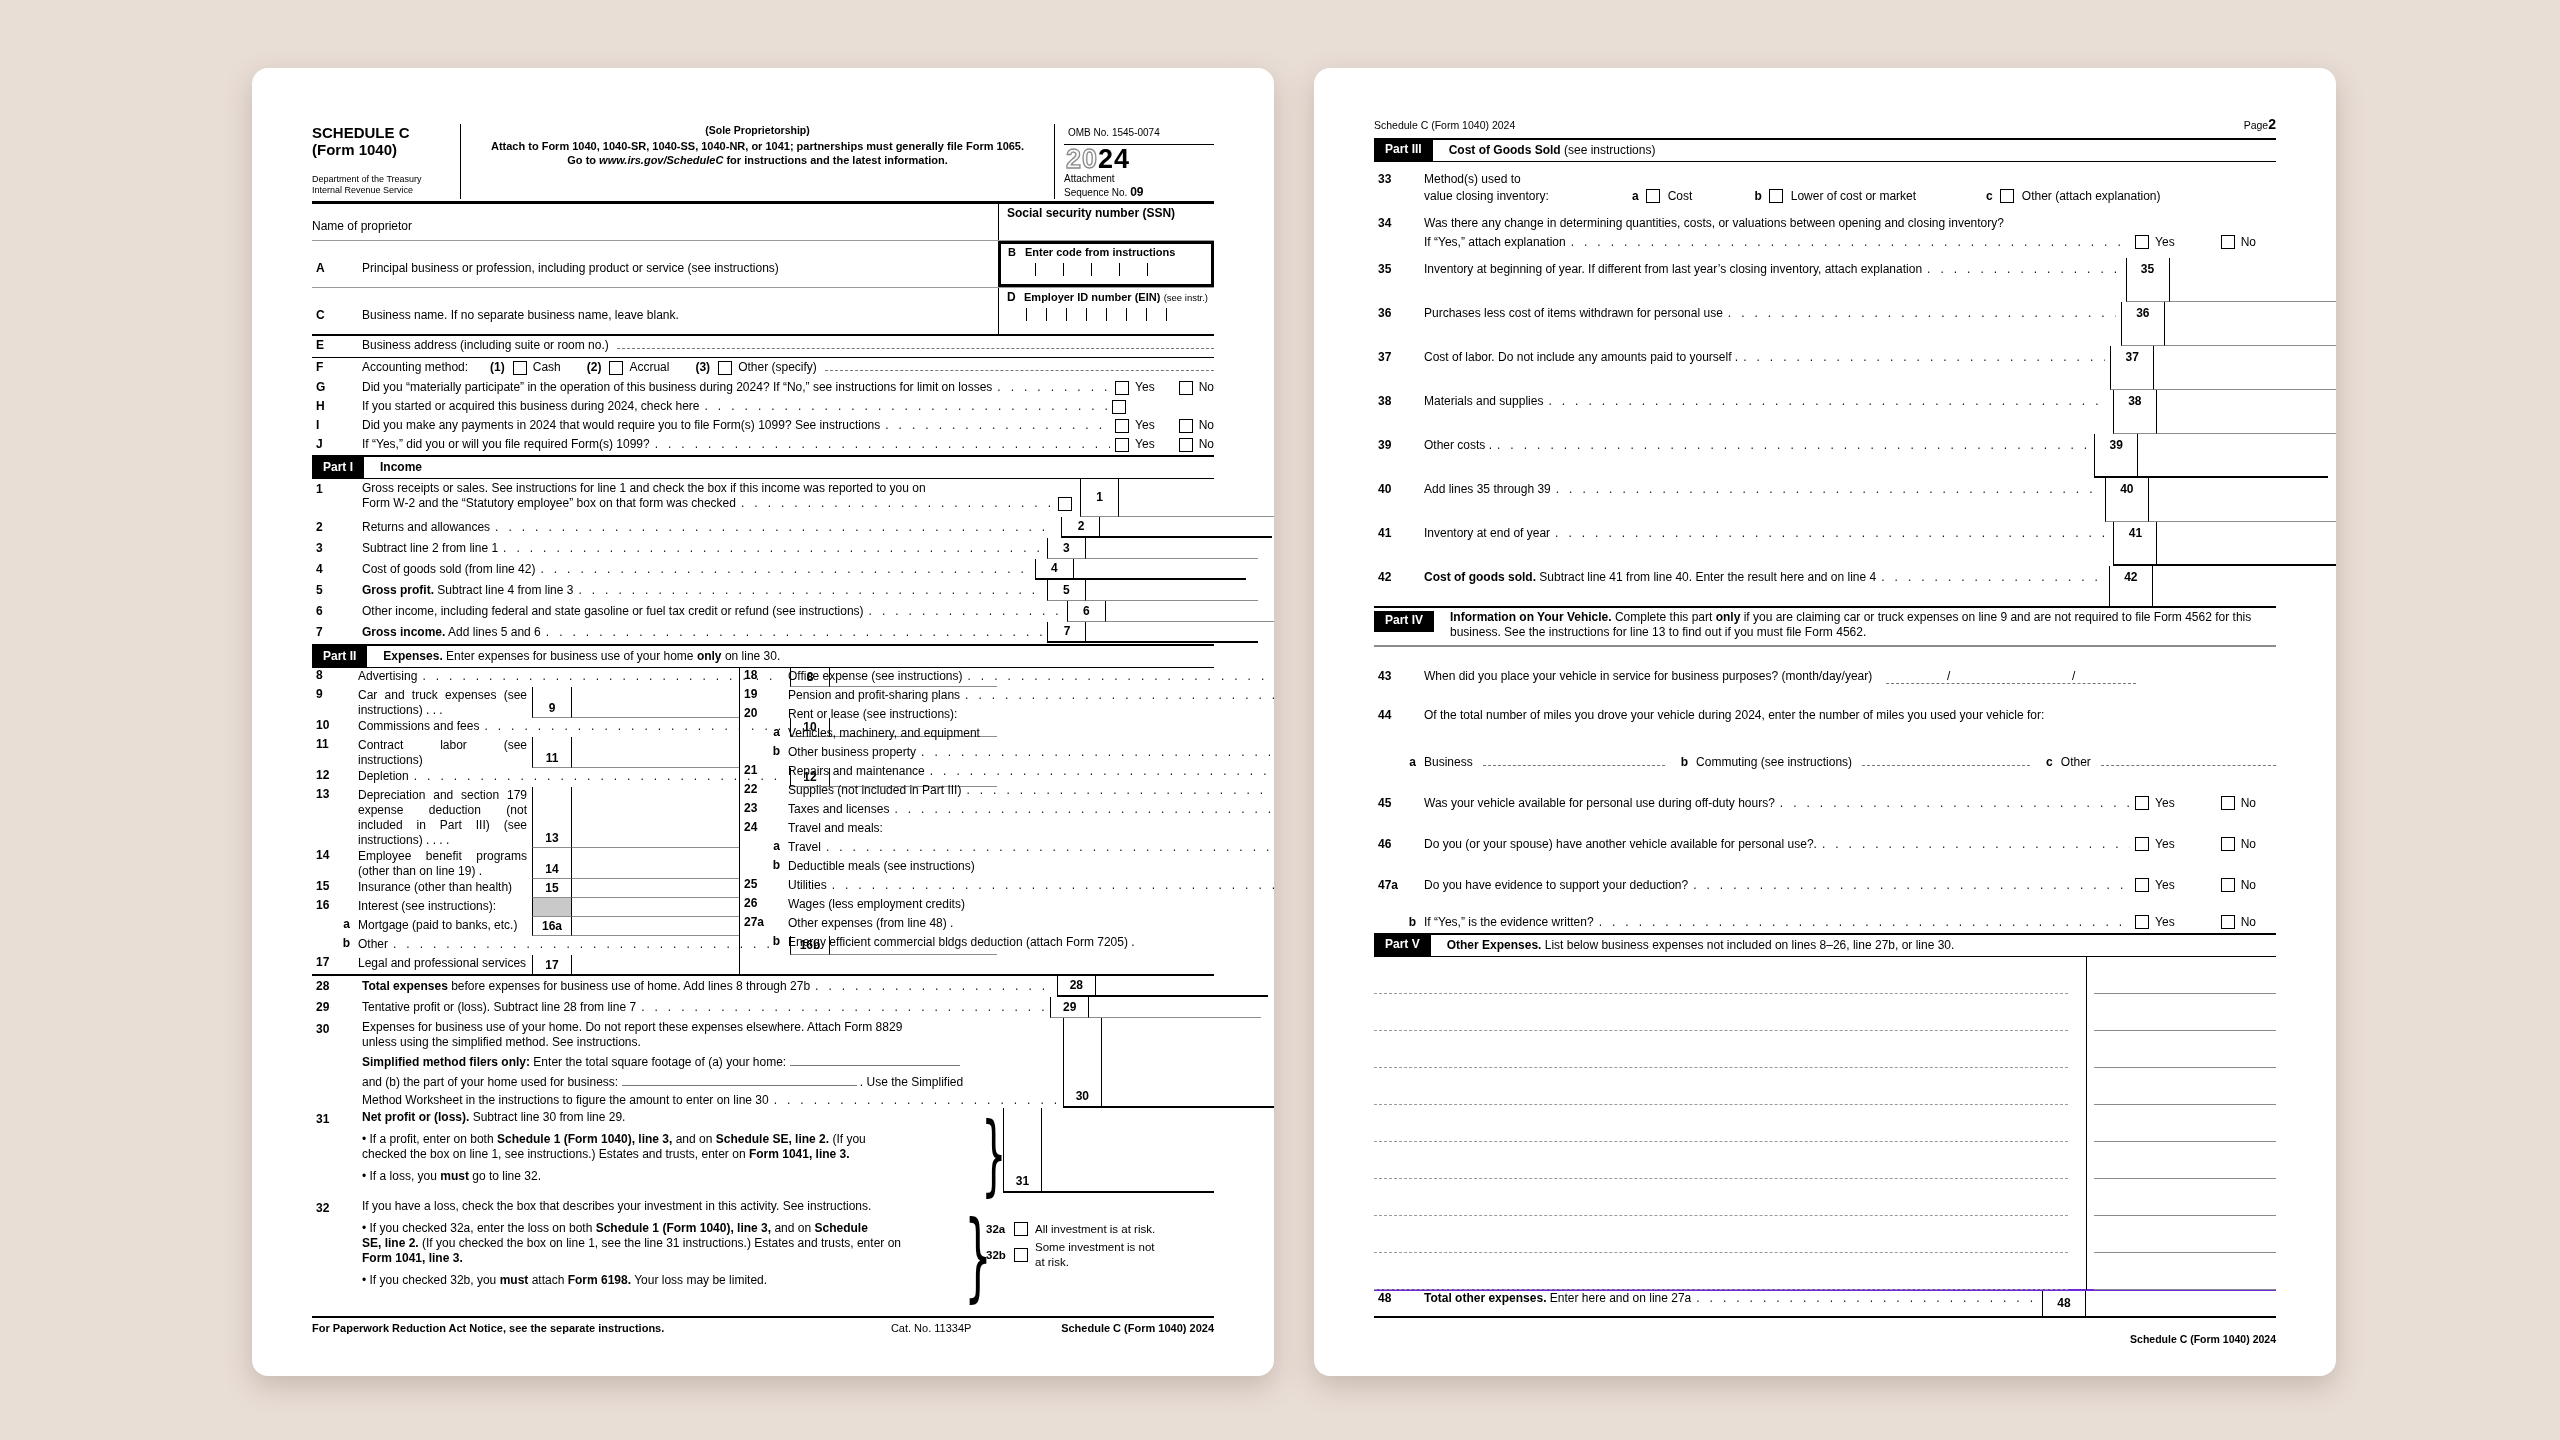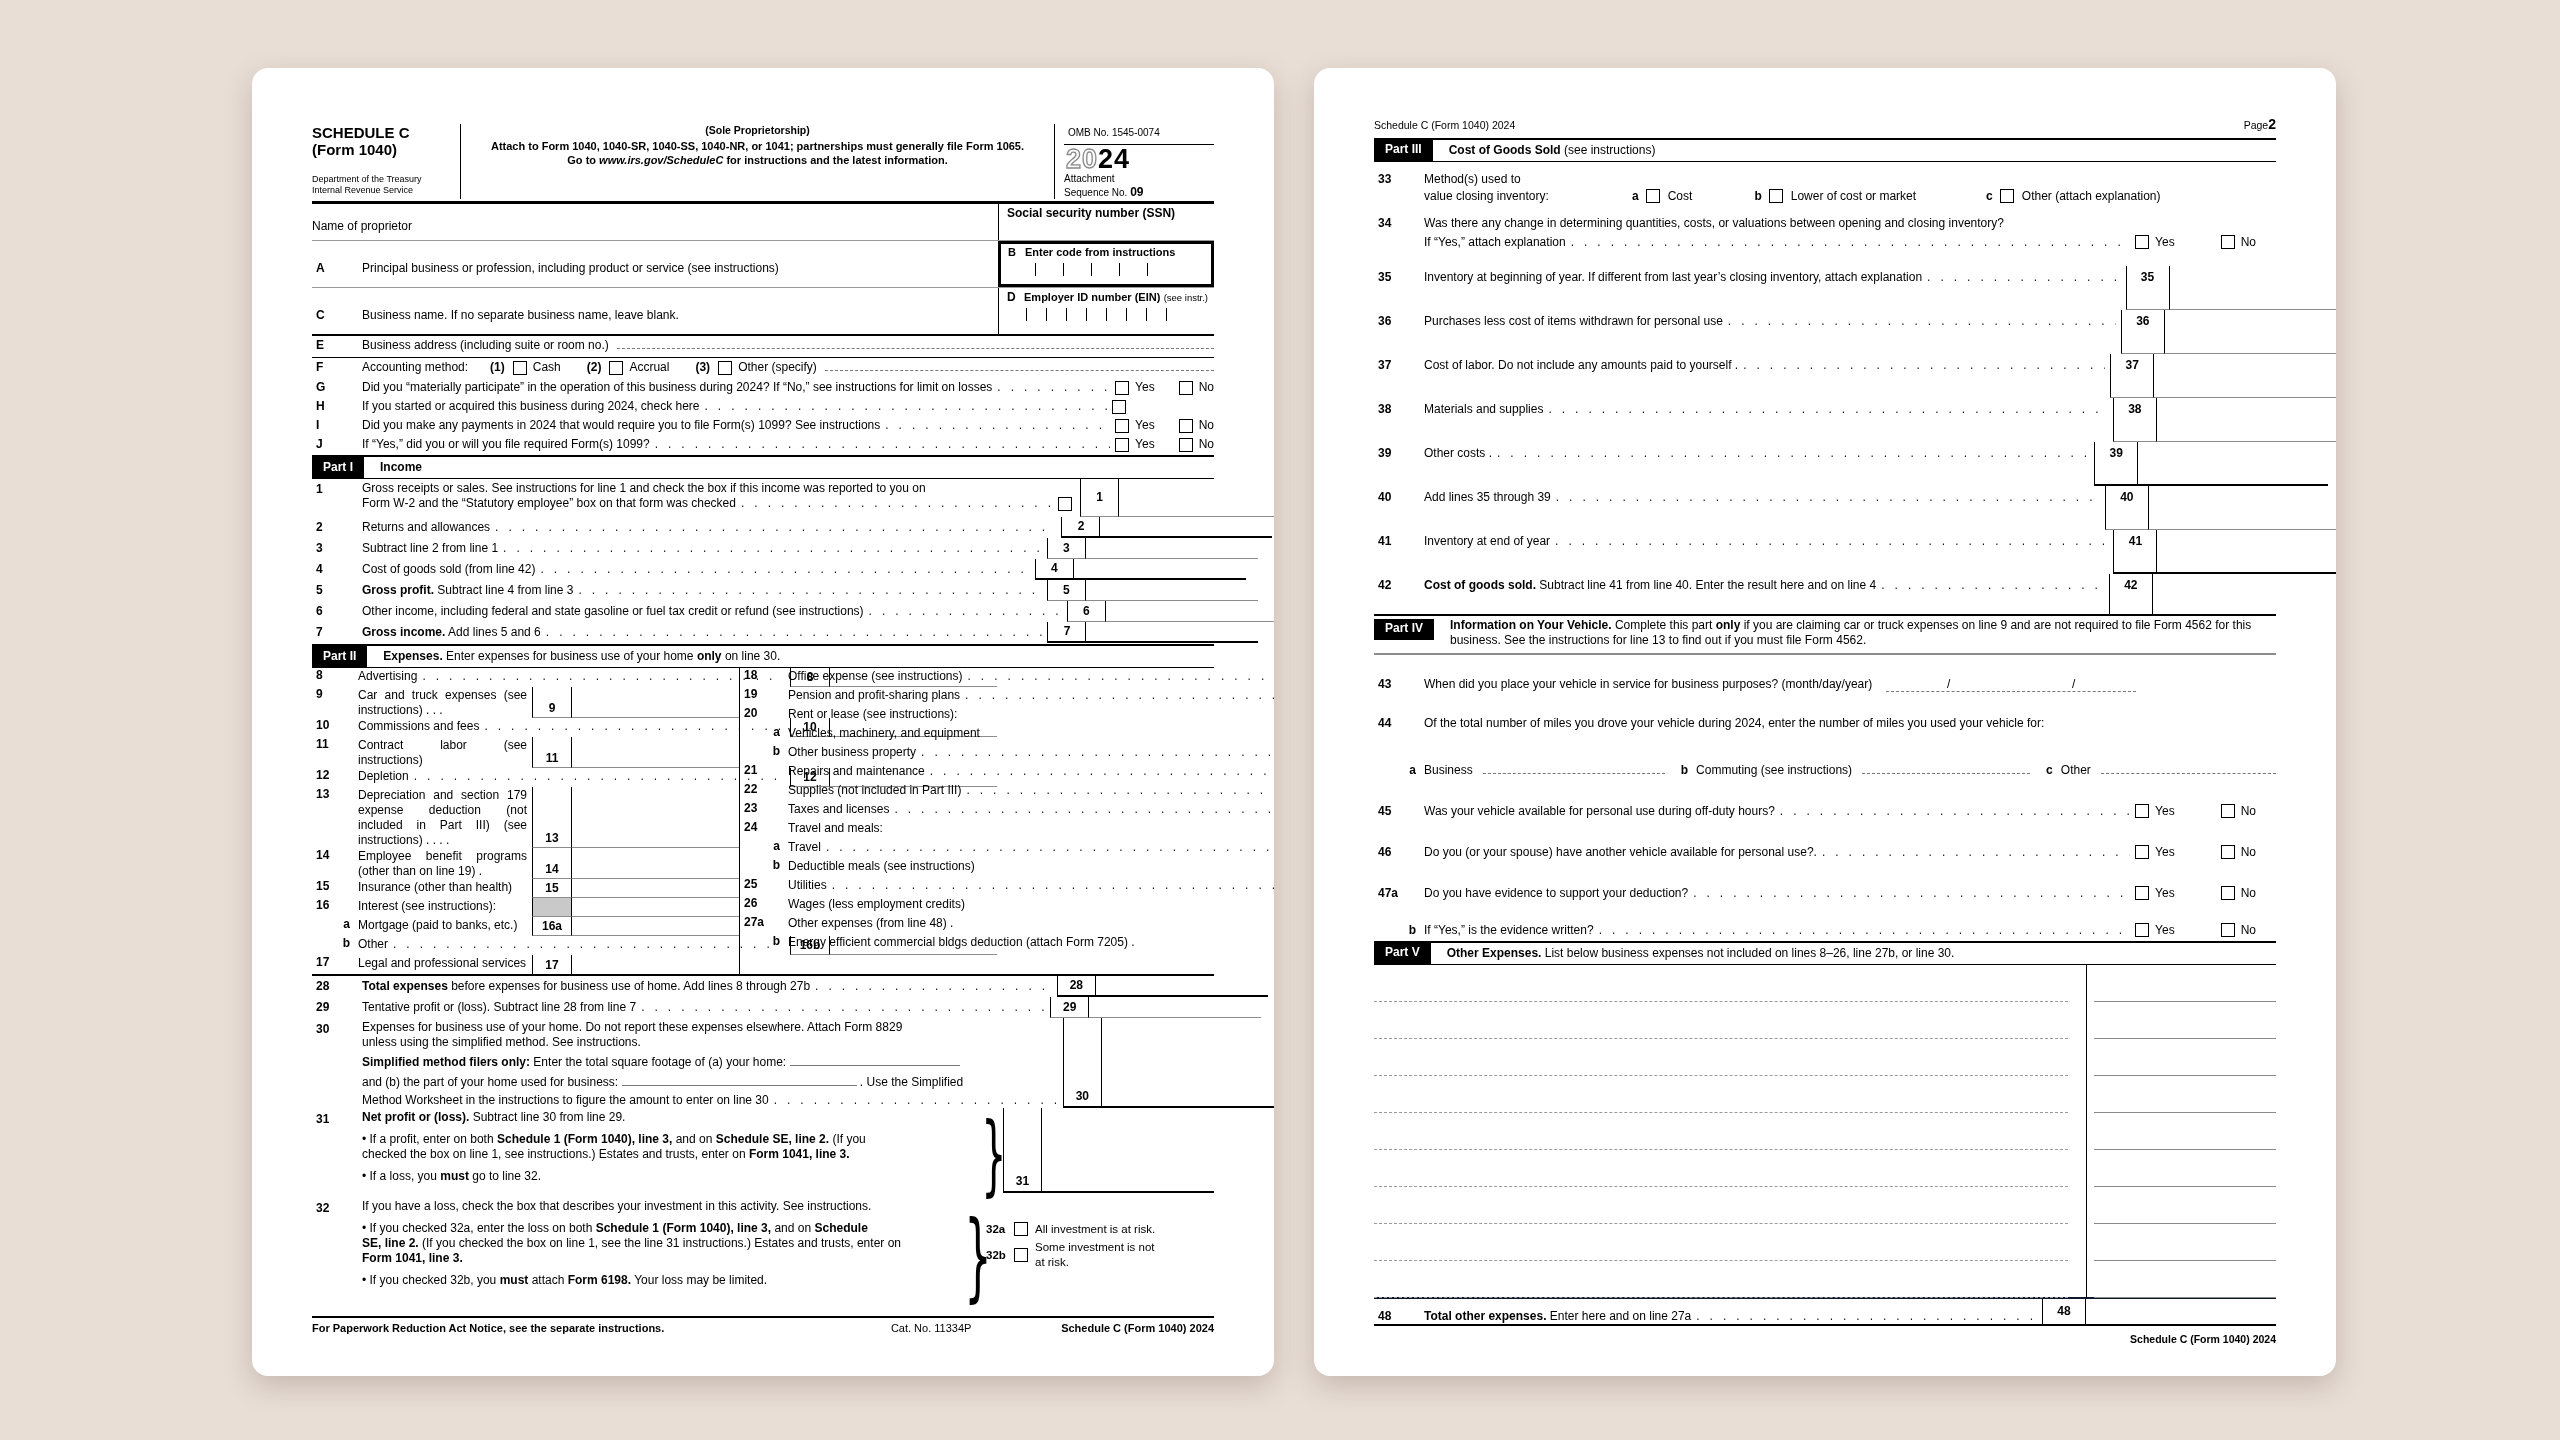--- a/index.html
+++ b/index.html
@@ -114,21 +114,21 @@
           align-self:baseline;height:14px;margin-left:14px}
   .dash{border-bottom:1.5px dashed #777;height:12px;align-self:baseline}
   .qr2{display:flex;align-items:center}
   .ph4{display:flex;align-items:flex-start;border-bottom:2px solid #8c8c8c;padding-bottom:4px}
   .ph4 .ptag{margin-top:1px}
   .ph4 .txt{flex:1;margin-left:16px;font-size:12px;line-height:1.3}
   .pv{display:flex;height:37px;align-items:flex-end}
   .pvd{flex:1;border-bottom:1.5px dashed #9a9a9a;height:0;margin-right:18px}
   .pva{width:190px;flex:none;align-self:stretch;border-left:1.2px solid #000;display:flex;align-items:flex-end;padding-left:7px;box-sizing:border-box}
   .pva i{display:block;flex:1;border-bottom:1.5px solid #8a8a8a}
-  .r48{display:flex;align-items:flex-end;height:25px;border-top:2px solid #0f172a;border-bottom:2.5px solid #000;margin-top:-1px}
+  .r48{display:flex;align-items:flex-start;height:25px;border-top:2px solid #6d28d9;border-bottom:2.5px solid #000;margin-top:-1px}
   .f2{position:absolute;right:60px;bottom:30px;font-weight:bold;font-size:10.5px}
 </style>
 </head>
 <body>
 
 <div class="stage">
 
   <section class="page p1">
 
     <header class="hdr">
@@ -660,21 +660,21 @@
         <span>If “Yes,” attach explanation</span>
         <span class="d">.   .   .   .   .   .   .   .   .   .   .   .   .   .   .   .   .   .   .   .   .   .   .   .   .   .   .   .   .   .   .   .   .   .   .   .   .   .   .   .   .   .   .   .   .   .   .   .</span>
         <span class="cb"></span>
           <span class="ynl">Yes</span>
         <span class="gap2"></span>
         <span class="cb"></span>
           <span class="ynl">No</span>
       </div>
     </div>
 
-    <div class="ir2" style="margin-top:14px">
+    <div class="ir2" style="margin-top:6px">
       <div class="lab">
           <span class="lnum">35</span>
         <span>Inventory at beginning of year. If different from last year’s closing inventory, attach explanation</span>
           <span class="d">.   .   .   .   .   .   .   .   .   .   .   .   .   .   .   .   .   .   .   .   .   .   .   .   .   .   .   .   .   .   .   .   .   .   .   .   .   .   .   .   .   .   .   .   .   .   .   .</span>
         </div>
       <span class="nbx2 u">35</span>
       <span class="amt2 u"></span>
     </div>
     <div class="ir2">
       <div class="lab">

